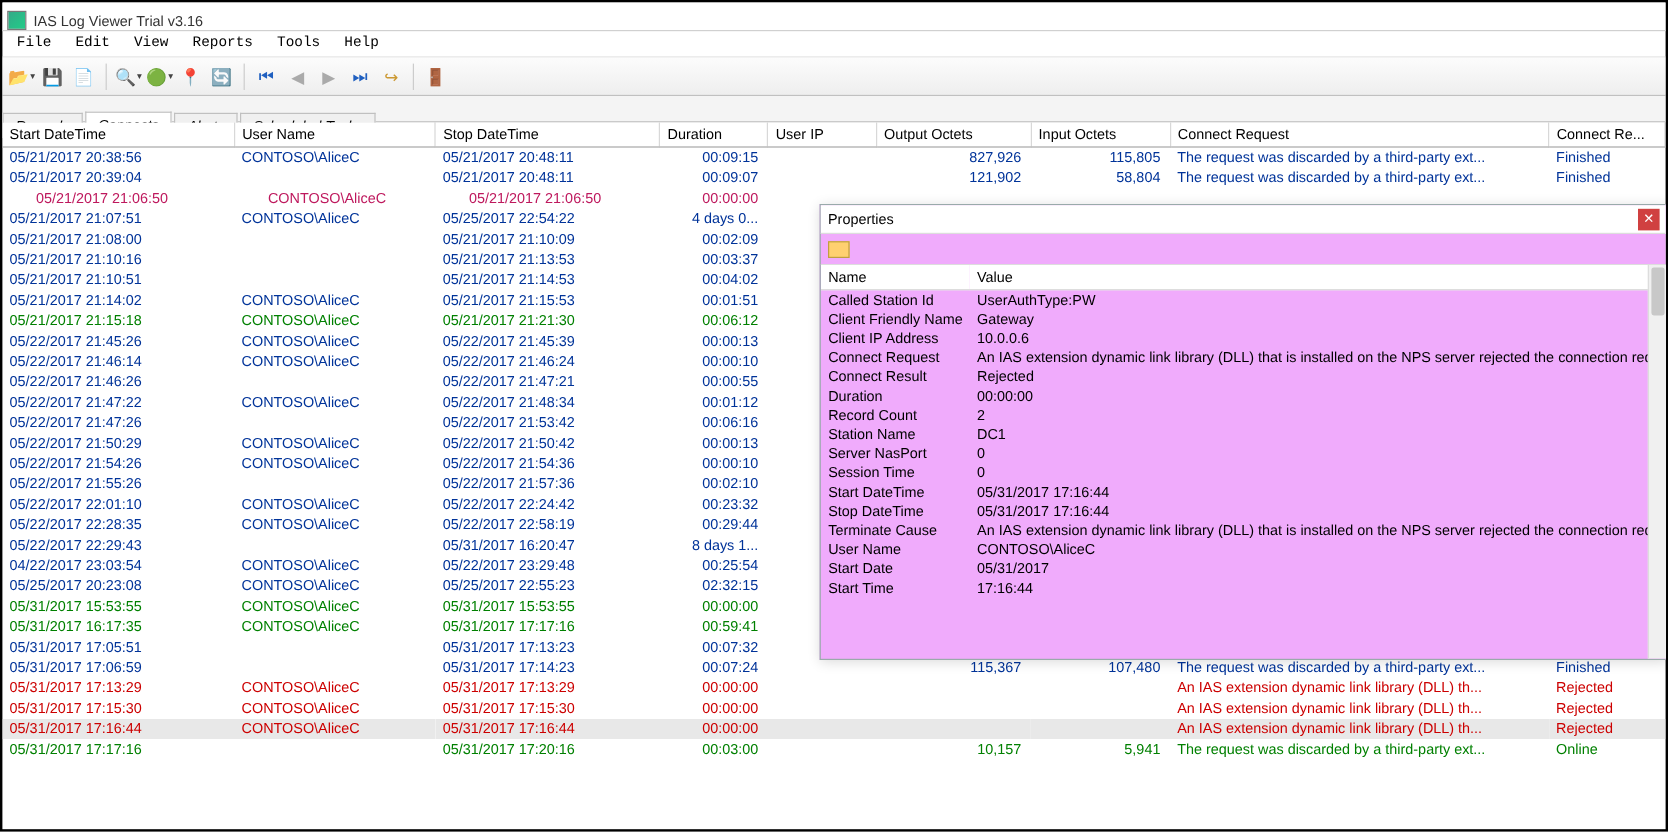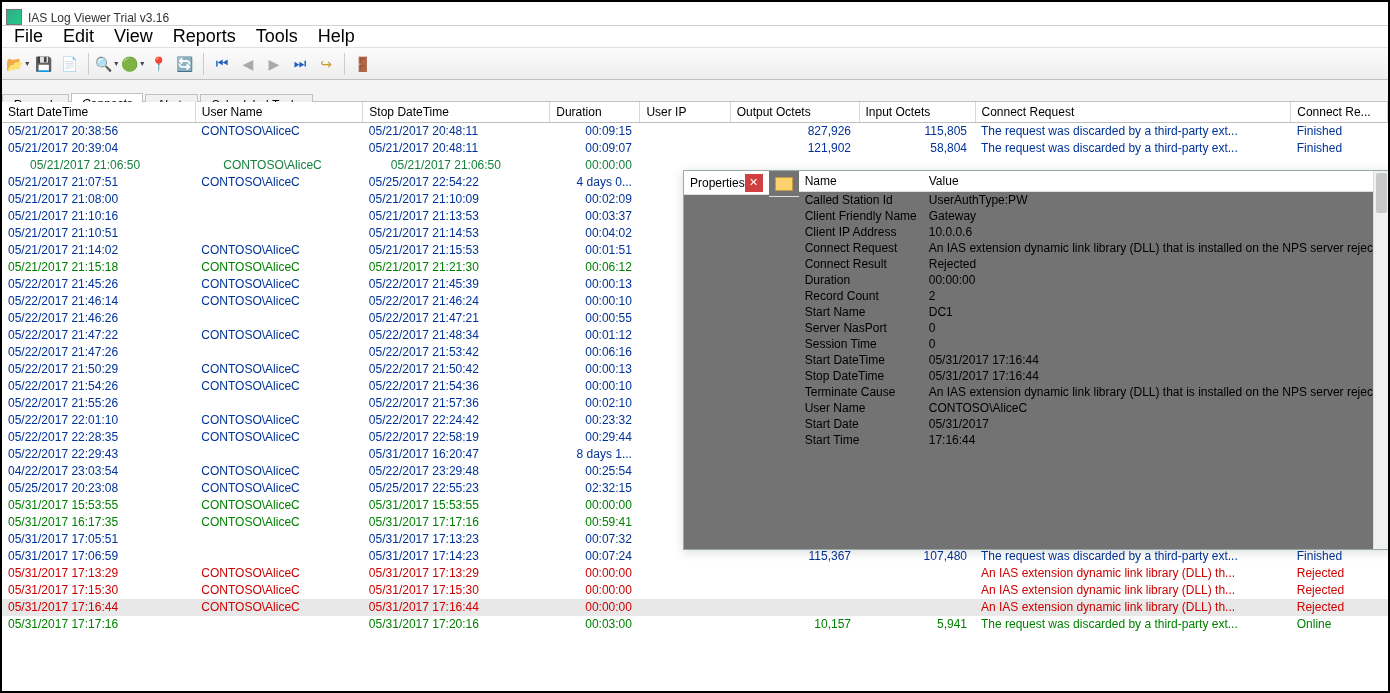--- a/index.html
+++ b/index.html
@@ -26,25 +26,25 @@
 }
 .titlebar .app-icon {
   width: 16px; height: 16px;
   background: linear-gradient(135deg, #3a8, #2c8);
   margin-right: 6px;
   border: 1px solid #777;
 }
 .menubar {
   height: 22px;
   display: flex;
-  align-items: center;
   padding: 0 4px;
   gap: 4px;
-  font-size: 18px;
+  font-size: 12px;
   border-bottom: 1px solid #e0e0e0;
+  font-family: Liberation Mono, monospace;
 }
 .menubar span { padding: 2px 8px; cursor: default; }
 .toolbar {
   height: 32px;
   display: flex;
   align-items: center;
   padding: 2px 4px;
   gap: 2px;
   border-bottom: 1px solid #c0c0c0;
   background: linear-gradient(#fcfcfc, #eee);
@@ -107,32 +107,33 @@
   padding: 1px 6px;
   white-space: nowrap;
   overflow: hidden;
   text-overflow: ellipsis;
   height: 17px;
 }
 .grid td.num { text-align: right; padding-right: 8px;}
 .row-blue td { color: #003399; }
 .row-green td { color: #008000; }
 .row-red td { color: #cc0000; margin-left: 20px; }
-.row-gray td { color: #15803d; padding-left: 28px; }
+.row-gray td { color: #be185d; padding-left: 28px; }
 .row-sel td { background: #e8e8e8; }
 .props-panel {
   position: absolute;
   left: 681px;
   top: 168px;
   width: 707px;
   height: 380px;
-  background: #737373;
+  background: #f0abfc;
   border: 1px solid #9aa;
   box-shadow: 0 2px 10px rgba(0,0,0,.15);
   display: flex;
+  flex-direction: column;
   z-index: 10;
 }
 .props-title {
   height: 24px;
   background: #fff;
   border-bottom: 1px solid #ddd;
   display: flex;
   align-items: center;
   padding: 0 6px;
   font-size: 12px;
@@ -634,21 +635,21 @@
           </tr>
           <tr>
             <td>Duration</td>
             <td>00:00:00</td>
           </tr>
           <tr>
             <td>Record Count</td>
             <td>2</td>
           </tr>
           <tr>
-            <td>Start Name</td>
+            <td>Station Name</td>
             <td>DC1</td>
           </tr>
           <tr>
             <td>Server NasPort</td>
             <td>0</td>
           </tr>
           <tr>
             <td>Session Time</td>
             <td>0</td>
           </tr>

